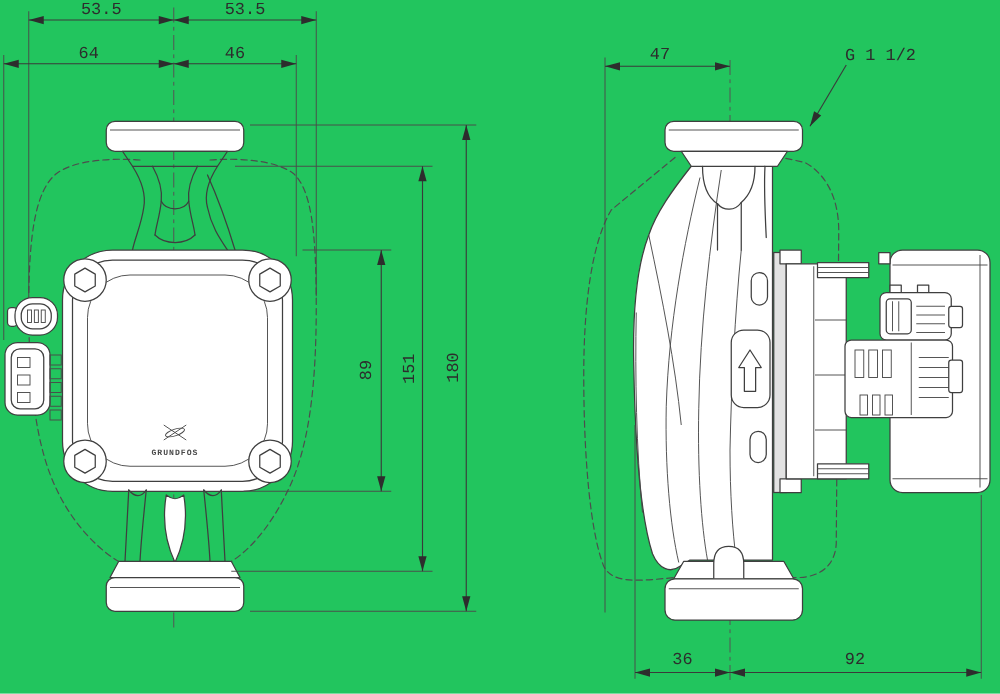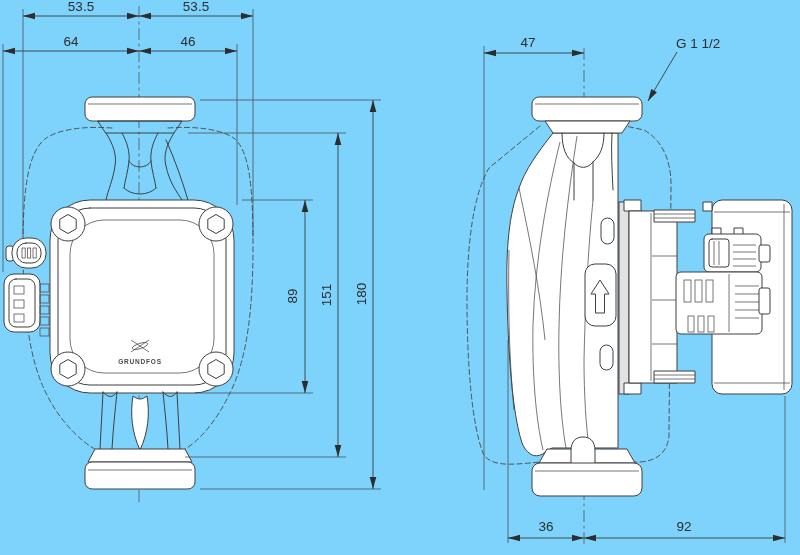--- a/index.html
+++ b/index.html
@@ -1,17 +1,17 @@
 <!DOCTYPE html>
 <html><head>
 <meta charset="utf-8">
 <style>
   html,body{margin:0;padding:0;background:#fff;}
-  #stage{position:relative;width:800px;height:555px;background:#7dd3fc;overflow:hidden;
-         font-family:Liberation Sans, sans-serif;}
+  #stage{position:relative;width:800px;height:555px;background:#22c55e;overflow:hidden;
+         font-family:Liberation Mono, monospace;}
   .ol  {fill:none;stroke:#3f3f3f;stroke-width:1;stroke-linecap:round;stroke-linejoin:round;}
   .olw {fill:#ffffff;stroke:#3f3f3f;stroke-width:1;stroke-linejoin:round;}
   .thin{fill:none;stroke:#4a4a4a;stroke-width:.75;}
   .dim {fill:none;stroke:#3a3a3a;stroke-width:.9;}
   .shell{fill:none;stroke:#4d4d4d;stroke-width:.95;stroke-dasharray:5 3.2;stroke-linecap:round;}
   .cl  {fill:none;stroke:#555;stroke-width:.8;stroke-dasharray:12 3.5 3 3.5;}
   .dtxt{font-size:13.5px;fill:#2d2d2d;}
   .ltxt{font-size:6.5px;font-weight:bold;letter-spacing:.8px;fill:#4a4a4a;}
   .grayfill{fill:#e2e2e2;stroke:#3f3f3f;stroke-width:1;}
 </style>

